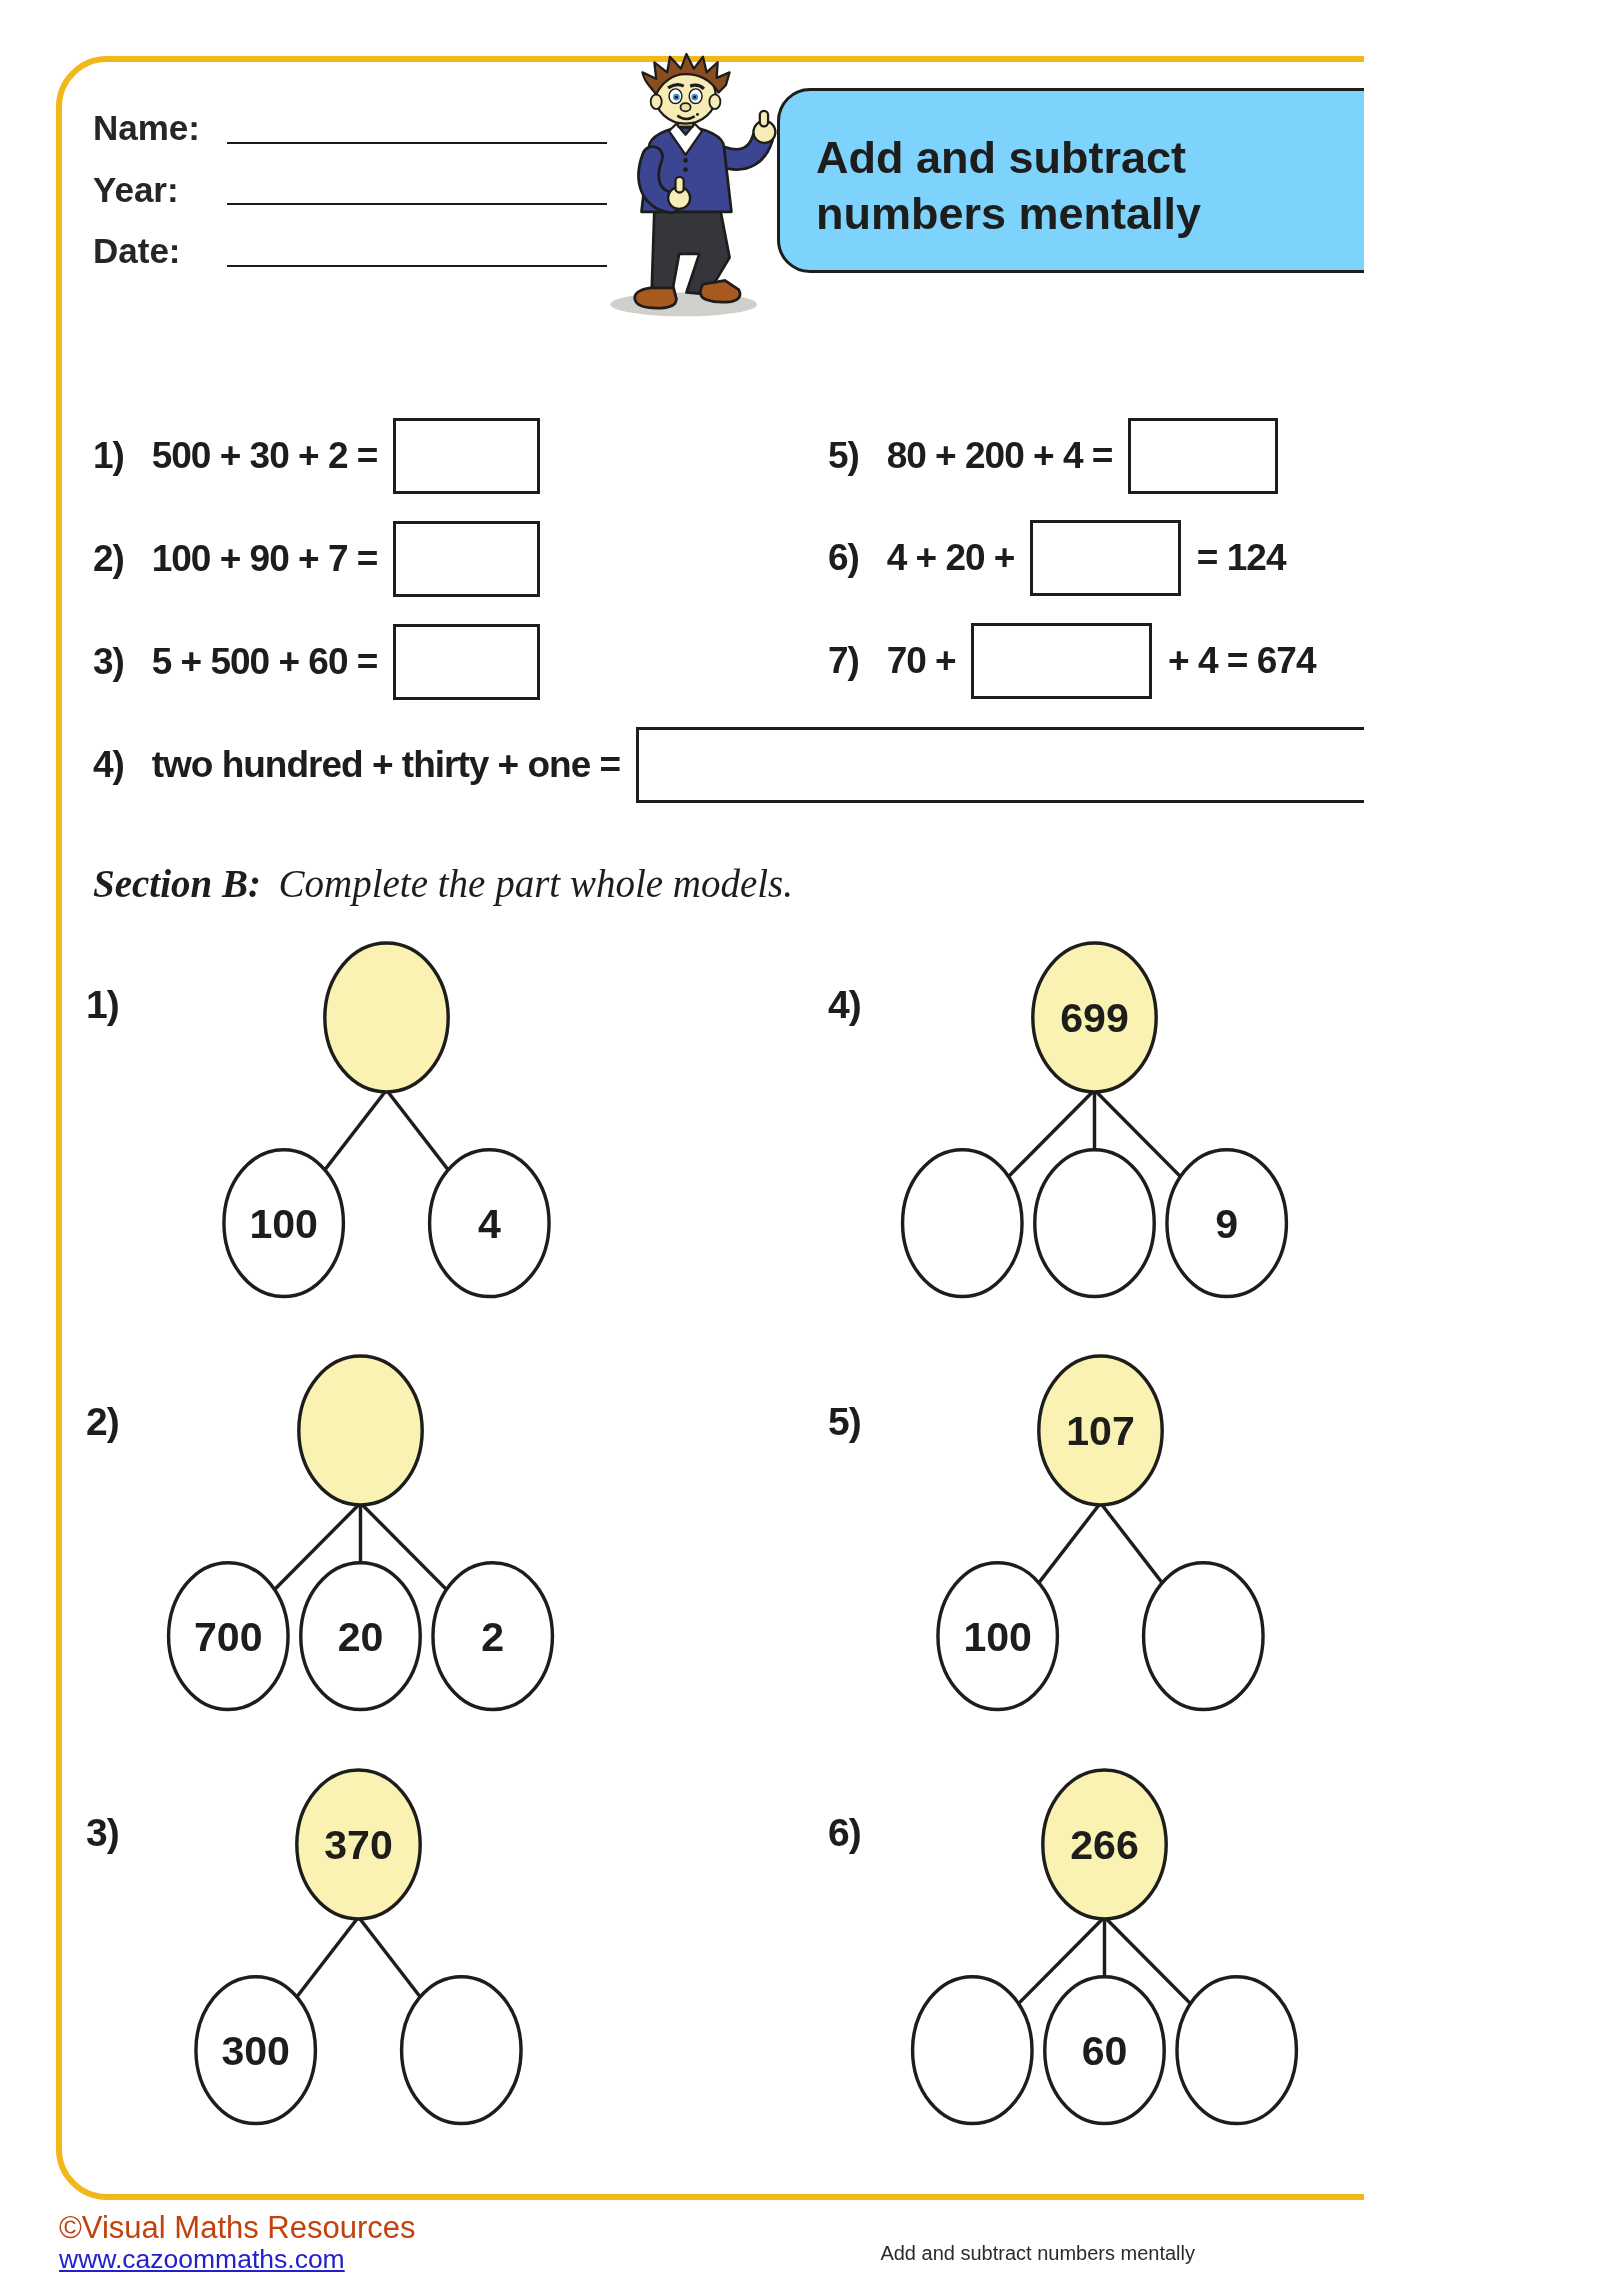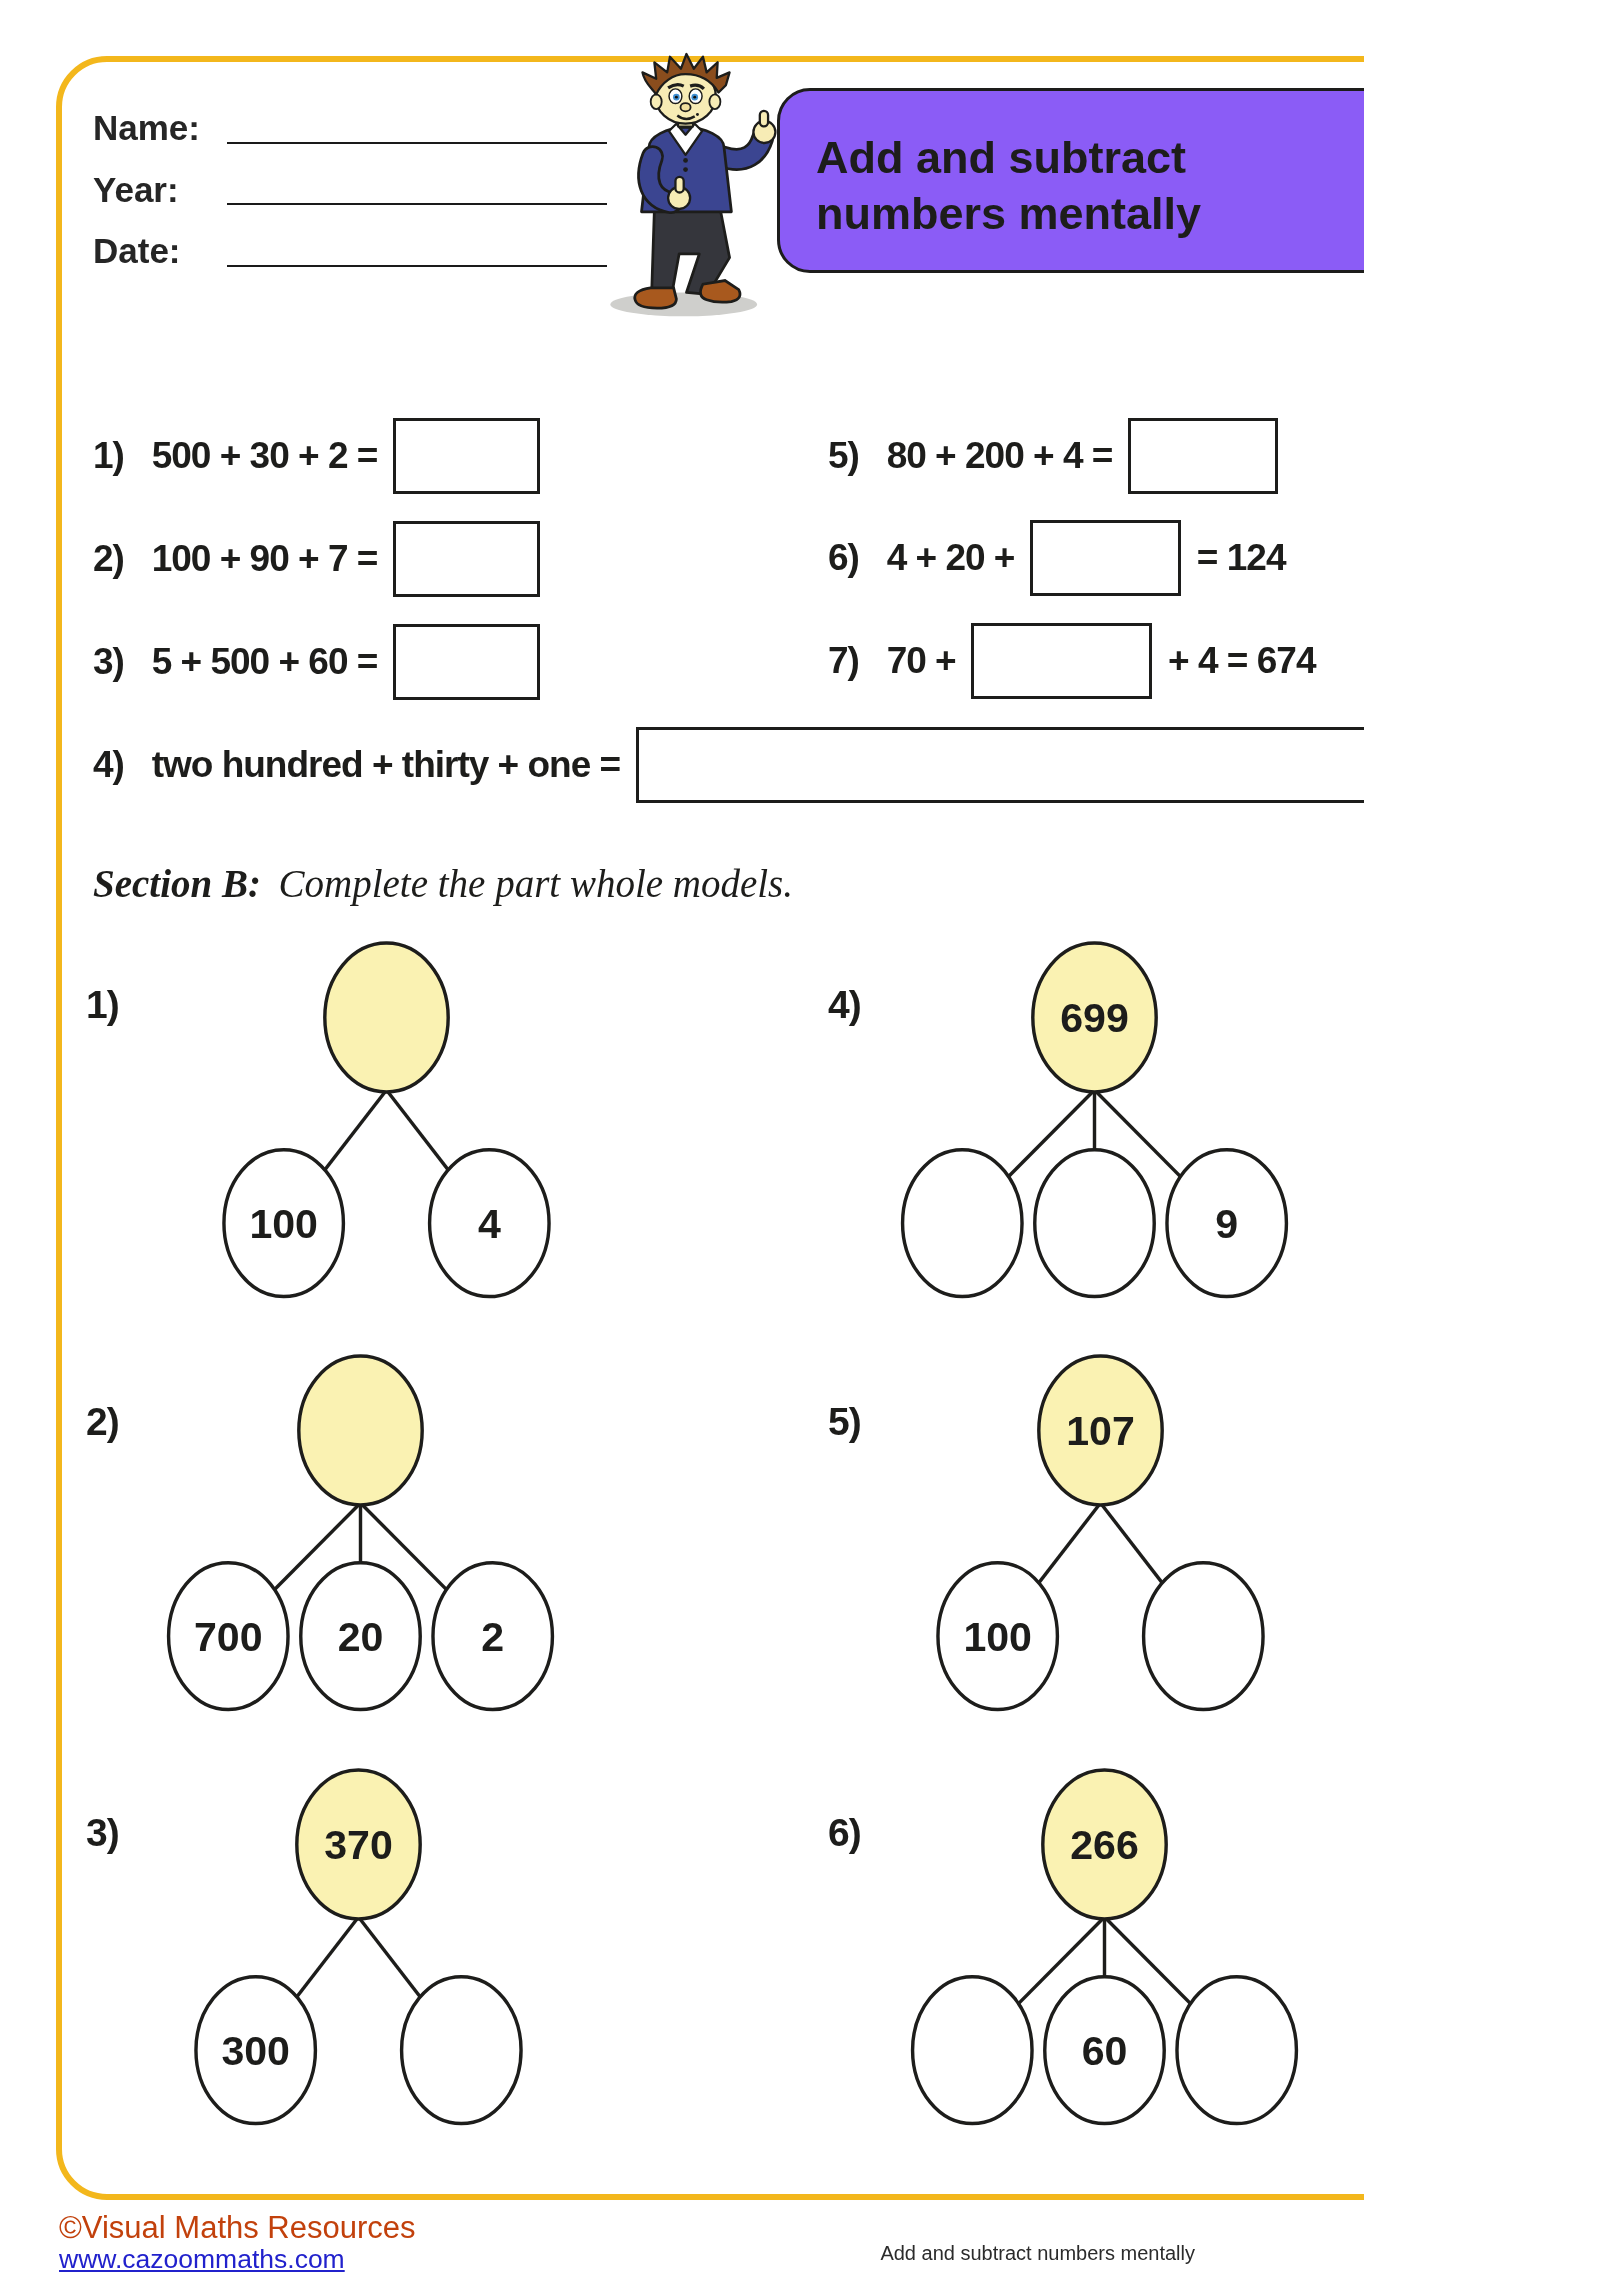--- a/index.html
+++ b/index.html
@@ -113,21 +113,21 @@
     <ellipse cx="113" cy="46" rx="7" ry="8" fill="#ffffff" stroke="#1d1d1b" stroke-width="1.6"></ellipse>
     <circle cx="92" cy="47" r="3.6" fill="#3f8fd2"></circle>
       <circle cx="112" cy="47" r="3.6" fill="#3f8fd2"></circle>
     <circle cx="92" cy="47" r="1.6" fill="#111111"></circle>
       <circle cx="112" cy="47" r="1.6" fill="#111111"></circle>
     <ellipse cx="102" cy="58" rx="5.5" ry="4.5" fill="#f0df9d" stroke="#1d1d1b" stroke-width="2"></ellipse>
     <path d="M93,67 q9,7 19,1" stroke="#1d1d1b" stroke-width="2.6" fill="none"></path>
     <circle cx="115" cy="66" r="1.6" fill="#1d1d1b"></circle>
   </svg>
 
-  <div class="title-box" style="background: #8b5cf6;">
+  <div class="title-box" style="background: #7dd3fc;">
     <span class="title-line l1">Add and subtract</span>
     <span class="title-line l2">numbers mentally</span>
     <svg class="logo" viewBox="0 0 66 72" aria-hidden="true">
       <rect x="0" y="0" width="66" height="72" fill="#111111"></rect>
       <path d="M18,7 L48,7 C48,19 45,27 39,32 L41,58 C41,63 25,63 25,58 L27,32 C21,27 18,19 18,7 Z" fill="#ffffff"></path>
       <path d="M19,13 L47,13" stroke="#111111" stroke-width="2"></path>
     </svg>
     <div class="logo-text">cazoom!</div>
   </div>
 

